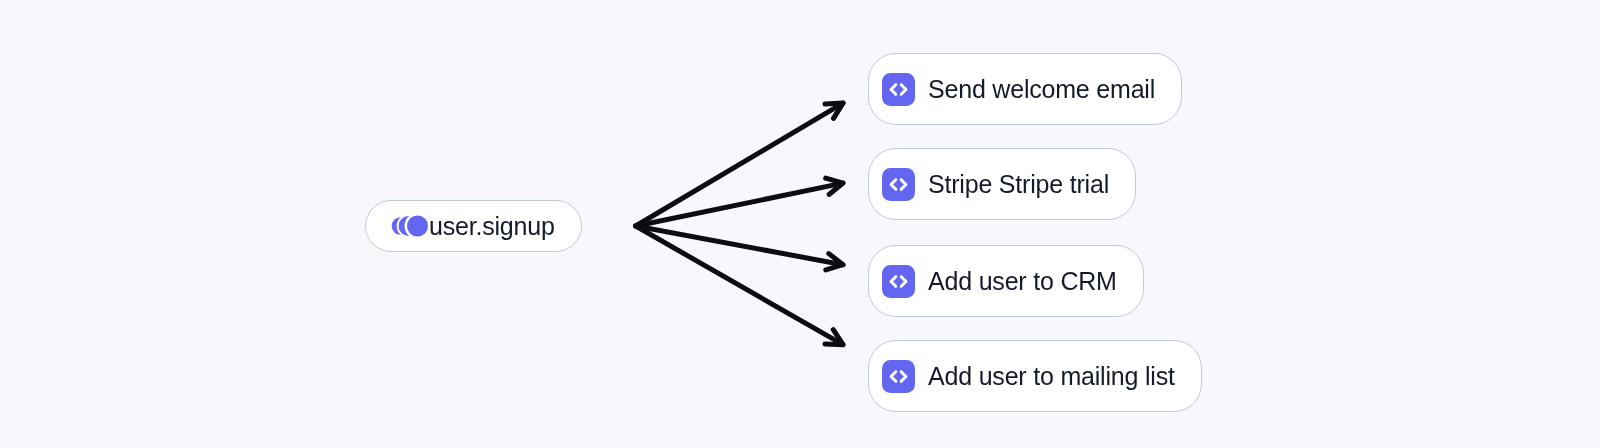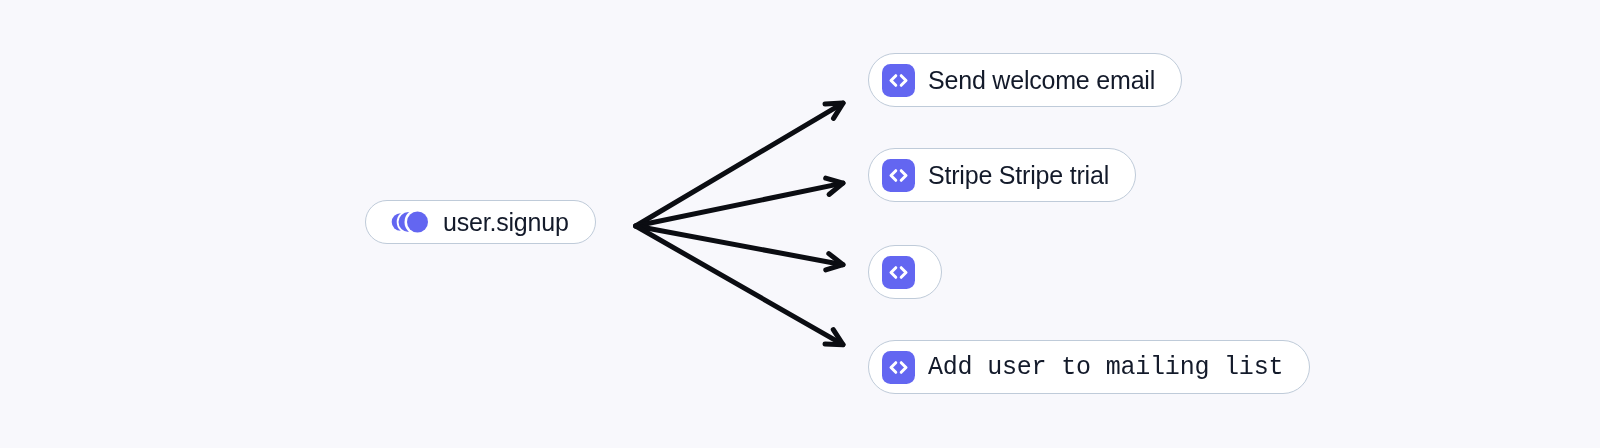--- a/index.html
+++ b/index.html
@@ -14,41 +14,41 @@
   .arrows {
     position: absolute;
     left: 0; top: 0;
     pointer-events: none;
   }
   .node {
     position: absolute;
     display: inline-flex;
     align-items: center;
     box-sizing: border-box;
-    height: 54px;
+    height: 72px;
     background: var(--node-bg, #ffffff);
     border: 1.5px solid var(--node-border, #bfcbd9);
     border-radius: 28px;
     white-space: nowrap;
   }
   .event-node {
     left: 365px; top: 200px;
-    height: 44px;
+    height: 52px;
     padding: 0 26px 0 21px;
-    gap: 14px;
+    gap: 0;
   }
   .fn-node {
     left: 868px;
     padding: 0 26px 0 13px;
     gap: 13px;
   }
   .fn-0 { top: 53px; }
   .fn-1 { top: 148px; }
   .fn-2 { top: 245px; }
-  .fn-3 { top: 340px; font-family: Liberation Mono, monospace; }
+  .fn-3 { top: 340px; }
   .label {
     font-size: 25px;
     font-weight: 500;
     letter-spacing: -0.2px;
     color: var(--text, #131a2a);
   }
   .icon {
     display: inline-flex;
     align-items: center;
     justify-content: center;
@@ -118,20 +118,21 @@
   </div>
 
   <div class="node fn-node fn-2">
     <span class="icon">
       <svg width="33" height="33" viewBox="0 0 33 33">
         <rect width="33" height="33" rx="8.5" fill="currentColor"></rect>
         <path d="M13.8 11.7 L9 16.5 L13.8 21.3" stroke="#fff" stroke-width="3" fill="none" stroke-linecap="round" stroke-linejoin="round"></path>
         <path d="M19.2 11.7 L24 16.5 L19.2 21.3" stroke="#fff" stroke-width="3" fill="none" stroke-linecap="round" stroke-linejoin="round"></path>
       </svg>
     </span>
+    <span class="label">Add user to CRM</span>
   </div>
 
   <div class="node fn-node fn-3">
     <span class="icon">
       <svg width="33" height="33" viewBox="0 0 33 33">
         <rect width="33" height="33" rx="8.5" fill="currentColor"></rect>
         <path d="M13.8 11.7 L9 16.5 L13.8 21.3" stroke="#fff" stroke-width="3" fill="none" stroke-linecap="round" stroke-linejoin="round"></path>
         <path d="M19.2 11.7 L24 16.5 L19.2 21.3" stroke="#fff" stroke-width="3" fill="none" stroke-linecap="round" stroke-linejoin="round"></path>
       </svg>
     </span>

